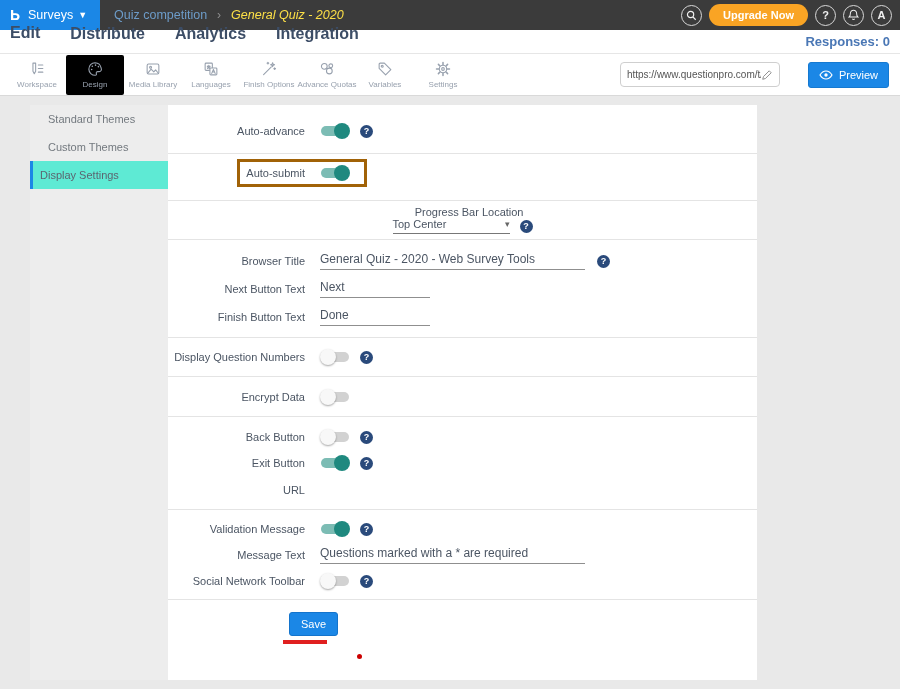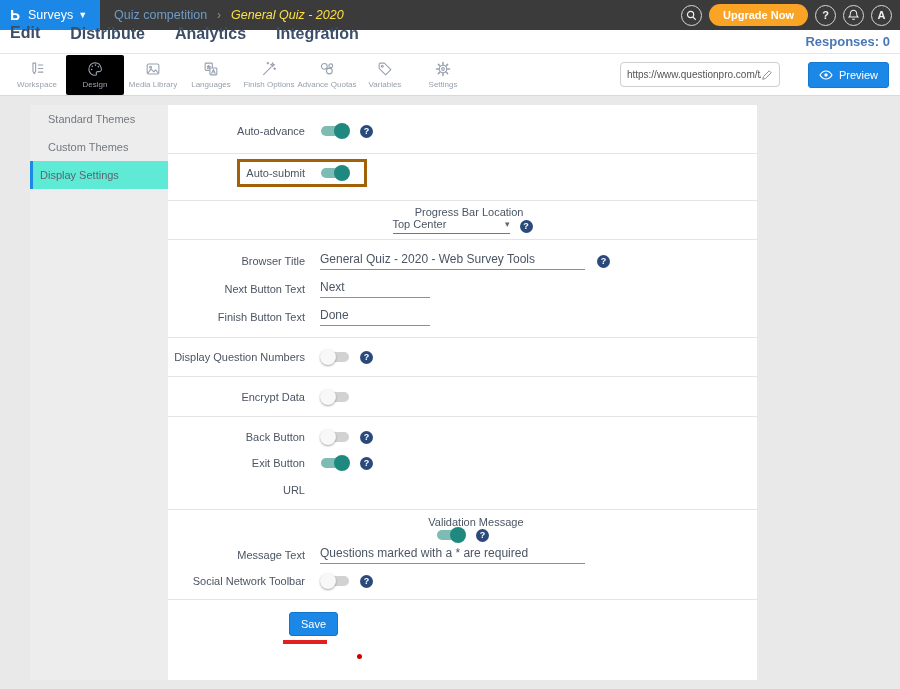--- a/index.html
+++ b/index.html
@@ -315,21 +315,21 @@
       <span class="help">?</span>
     </span>
   </div>
 
   <div class="row">
     <span class="row-label">URL</span>
   </div>
 
   <div class="divider" style="margin-top:5px;"></div>
 
-  <div class="row" style="margin-top:6px; height:26px;flex-direction:column;">
+  <div class="row" style="margin-top:6px; height:26px;">
     <span class="row-label">Validation Message</span>
     <span class="ctl">
       <span class="toggle on">
           <span class="track"></span>
           <span class="knob"></span>
         </span>
       <span class="help">?</span>
     </span>
   </div>
 

